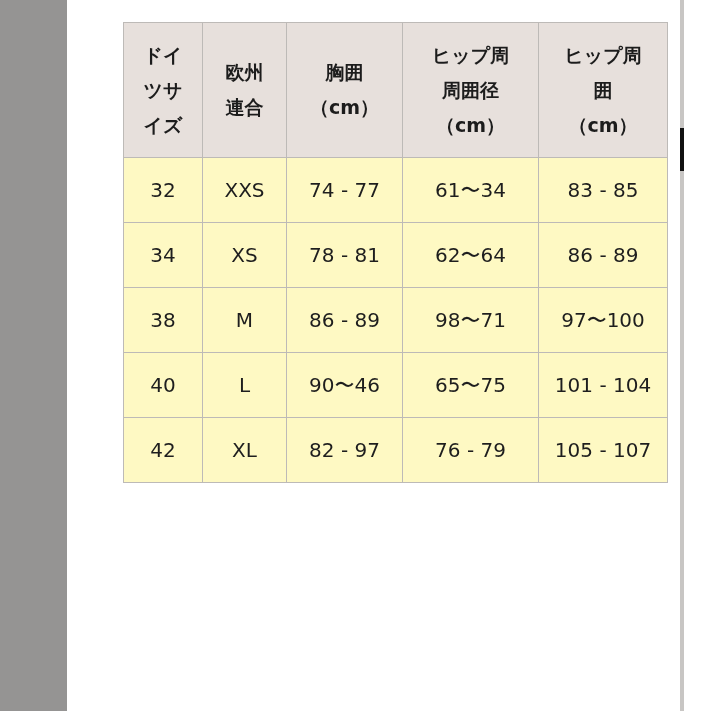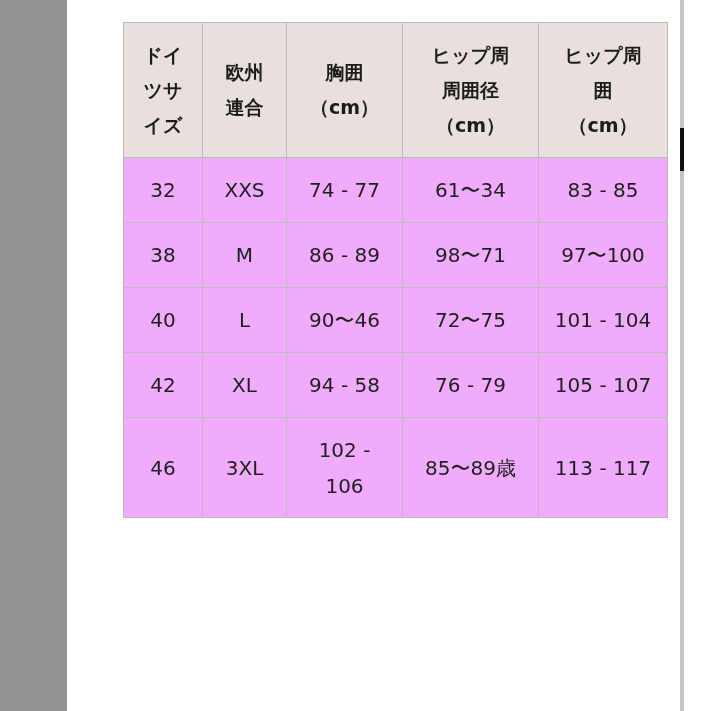--- a/index.html
+++ b/index.html
@@ -38,21 +38,21 @@
     table.size-table th {
       background: #e7e0dc;
       font-weight: bold;
       font-size: 19px;
       line-height: 35px;
       color: #1c1c1c;
       height: 135px;
       padding: 0 4px;
     }
     table.size-table td {
-      background: #f0abfc;
+      background: #fef9c3;
       font-size: 20px;
       line-height: 36px;
       height: 65px;
       font-weight: normal;
       color: #1e1e1e;
     }
     table.size-table tr.tall td { height: 100px; }
     .col1 { width: 79px; }
     .col2 { width: 84px; }
     .col3 { width: 116px; }
@@ -105,48 +105,45 @@
     </thead>
     <tbody>
       <tr>
         <td>32</td>
         <td>XXS</td>
         <td>74 - 77</td>
         <td>61〜34</td>
         <td>83 - 85</td>
       </tr>
       <tr>
+        <td>34</td>
+        <td>XS</td>
+        <td>78 - 81</td>
+        <td>62〜64</td>
+        <td>86 - 89</td>
+      </tr>
+      <tr>
         <td>38</td>
         <td>M</td>
         <td>86 - 89</td>
         <td>98〜71</td>
         <td>97〜100</td>
       </tr>
       <tr>
         <td>40</td>
         <td>L</td>
         <td>90〜46</td>
-        <td>72〜75</td>
+        <td>65〜75</td>
         <td>101 - 104</td>
       </tr>
       <tr>
         <td>42</td>
         <td>XL</td>
-        <td>94 - 58</td>
+        <td>82 - 97</td>
         <td>76 - 79</td>
         <td>105 - 107</td>
-      </tr>
-      <tr class="tall">
-        <td>46</td>
-        <td>3XL</td>
-        <td>
-          <span class="hline">102 -</span>
-          <span class="hline">106</span>
-        </td>
-        <td>85〜89歳</td>
-        <td>113 - 117</td>
       </tr>
     </tbody>
   </table>
 
   <div class="scroll-track"></div>
   <div class="scroll-thumb"></div>
 </div>
 
 </body></html>

